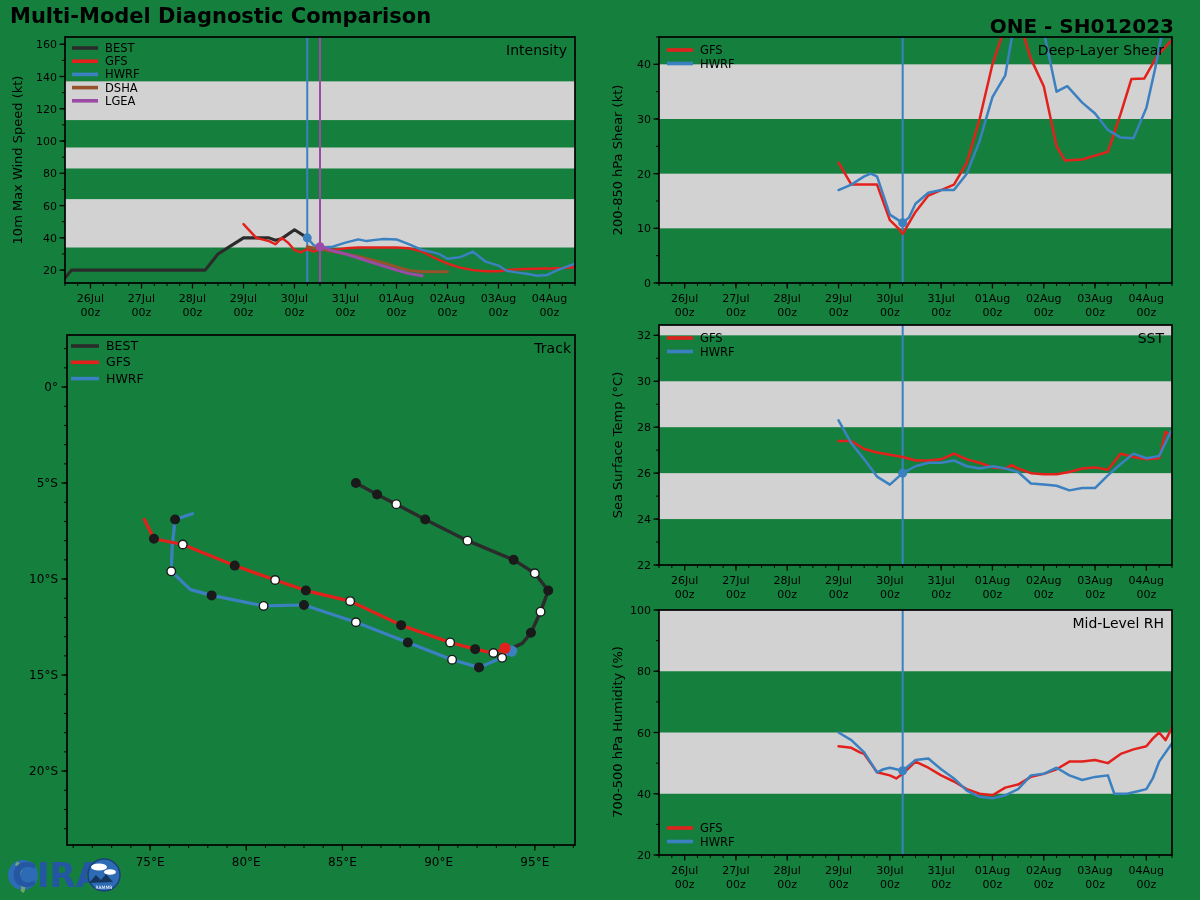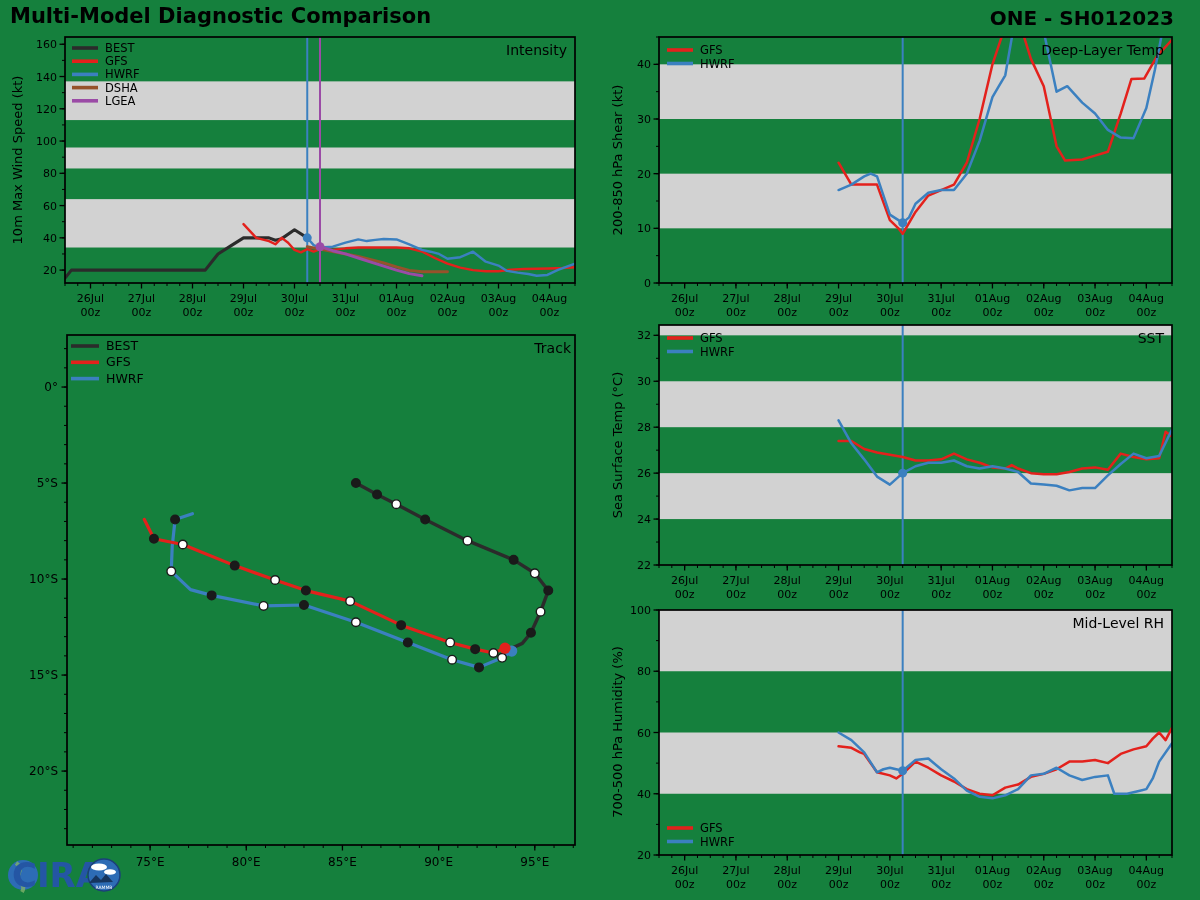--- a/index.html
+++ b/index.html
@@ -1,19 +1,19 @@
 <!DOCTYPE html>
 <html><head>
 <meta charset="utf-8">
 <style>
   html,body{margin:0;padding:0;background:#ffffff;}
   .page{position:relative;width:1200px;height:900px;background:#15803d;overflow:hidden;
         font-family:"DejaVu Sans","Liberation Sans",sans-serif;}
   .main-title{position:absolute;left:10px;top:4px;font-size:21px;font-weight:bold;color:#000;}
-  .storm-id{position:absolute;right:26px;top:6px;font-size:20px;font-weight:bold;color:#000;}
+  .storm-id{position:absolute;right:26px;top:14px;font-size:20px;font-weight:bold;color:#000;}
   .corner-label{position:absolute;font-size:14px;font-weight:normal;color:#000;}
   .ylab{position:absolute;font-size:13px;color:#000;white-space:nowrap;
         transform:translate(-50%,-50%) rotate(-90deg);}
   svg{position:absolute;left:0;top:0;}
   .logo{position:absolute;left:6px;top:850px;width:120px;height:50px;}
 </style>
 </head>
 <body>
 
 <div class="page">
@@ -604,21 +604,21 @@
         <line x1="71" y1="346" x2="99" y2="346" stroke="#2b2b2b" stroke-width="3.6"></line>
         <text x="106" y="350" font-size="12.5" fill="#000">BEST</text>
         <line x1="71" y1="362.3" x2="99" y2="362.3" stroke="#e3211c" stroke-width="3.6"></line>
         <text x="106" y="366.3" font-size="12.5" fill="#000">GFS</text>
         <line x1="71" y1="378.6" x2="99" y2="378.6" stroke="#3b80c0" stroke-width="3.6"></line>
         <text x="106" y="382.6" font-size="12.5" fill="#000">HWRF</text>
       </g>
     </svg>
 
   <div class="corner-label" style="right:633px;top:42px;">Intensity</div>
-  <div class="corner-label" style="right:36px;top:42px;">Deep-Layer Temp</div>
+  <div class="corner-label" style="right:36px;top:42px;">Deep-Layer Shear</div>
   <div class="corner-label" style="right:36px;top:330px;text-align:center;">SST</div>
   <div class="corner-label" style="right:36px;top:615px;margin-left:12px;">Mid-Level RH</div>
   <div class="corner-label" style="right:629px;top:340px;">Track</div>
 
   <div class="ylab" style="left:17px;top:160px;">10m Max Wind Speed (kt)</div>
   <div class="ylab" style="left:617px;top:160px;">200-850 hPa Shear (kt)</div>
   <div class="ylab" style="left:617px;top:445px;">Sea Surface Temp (°C)</div>
   <div class="ylab" style="left:617px;top:732px;">700-500 hPa Humidity (%)</div>
 
   <svg class="logo" viewBox="0 0 120 50">

